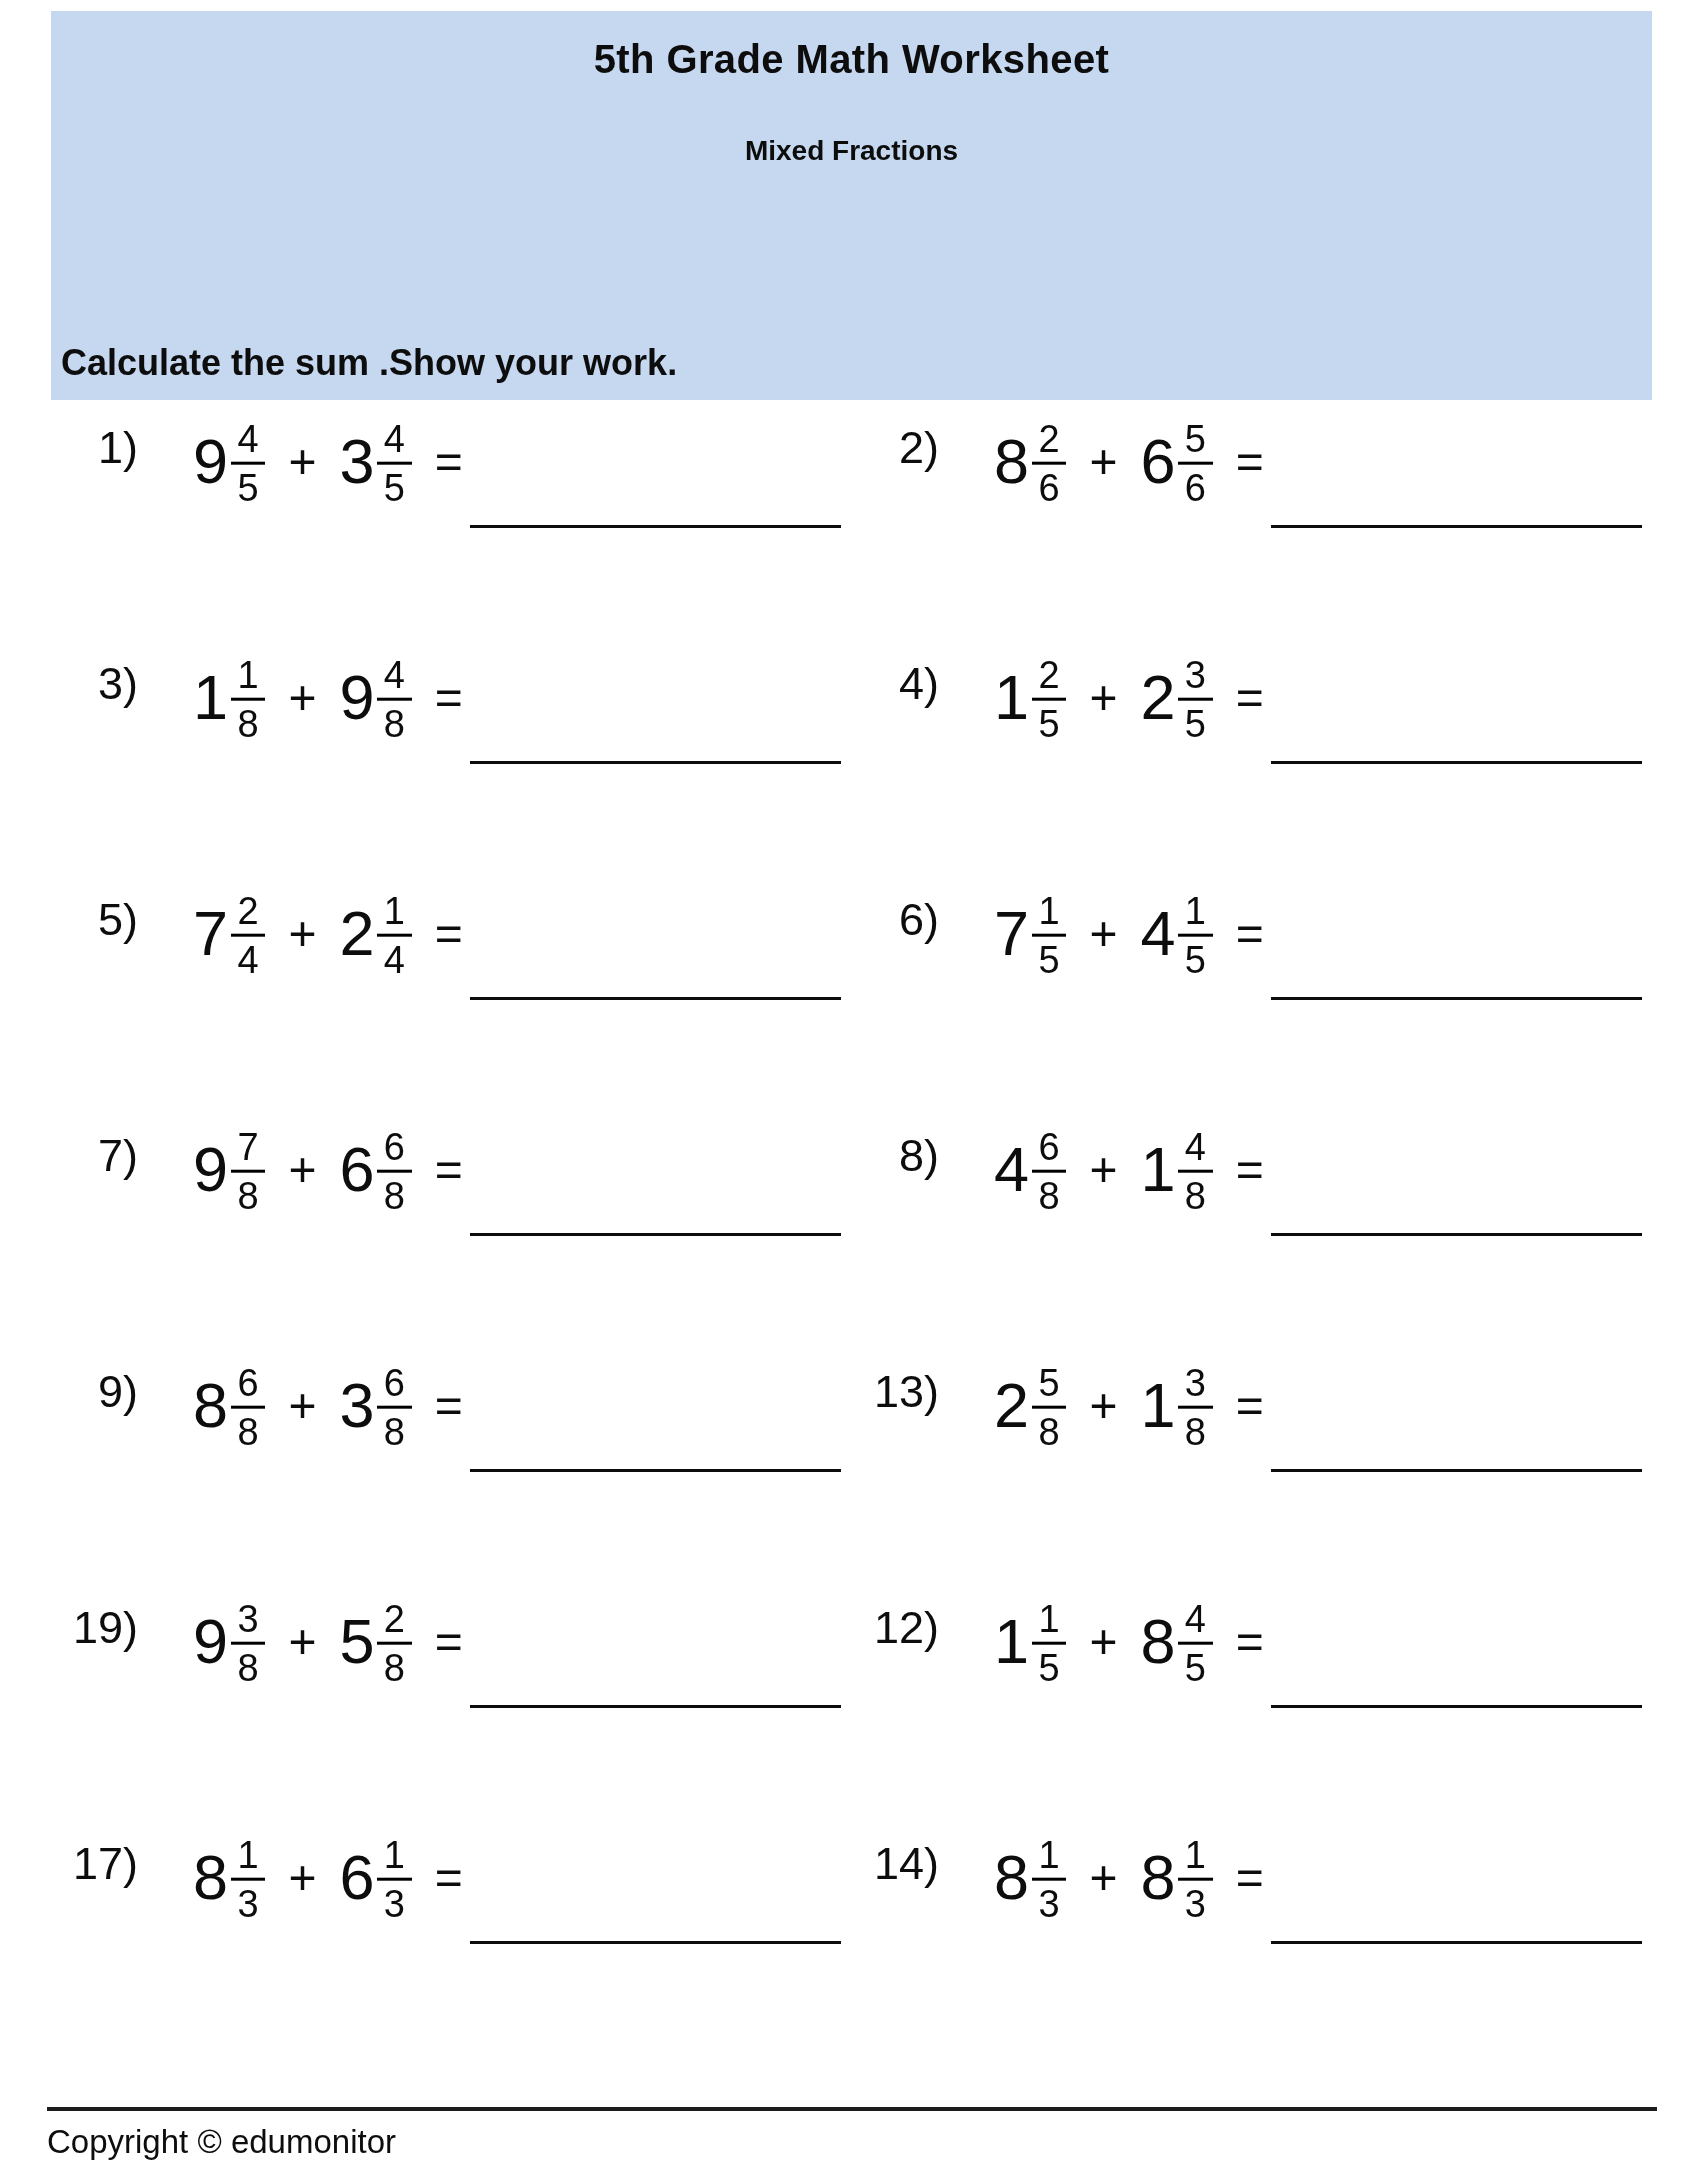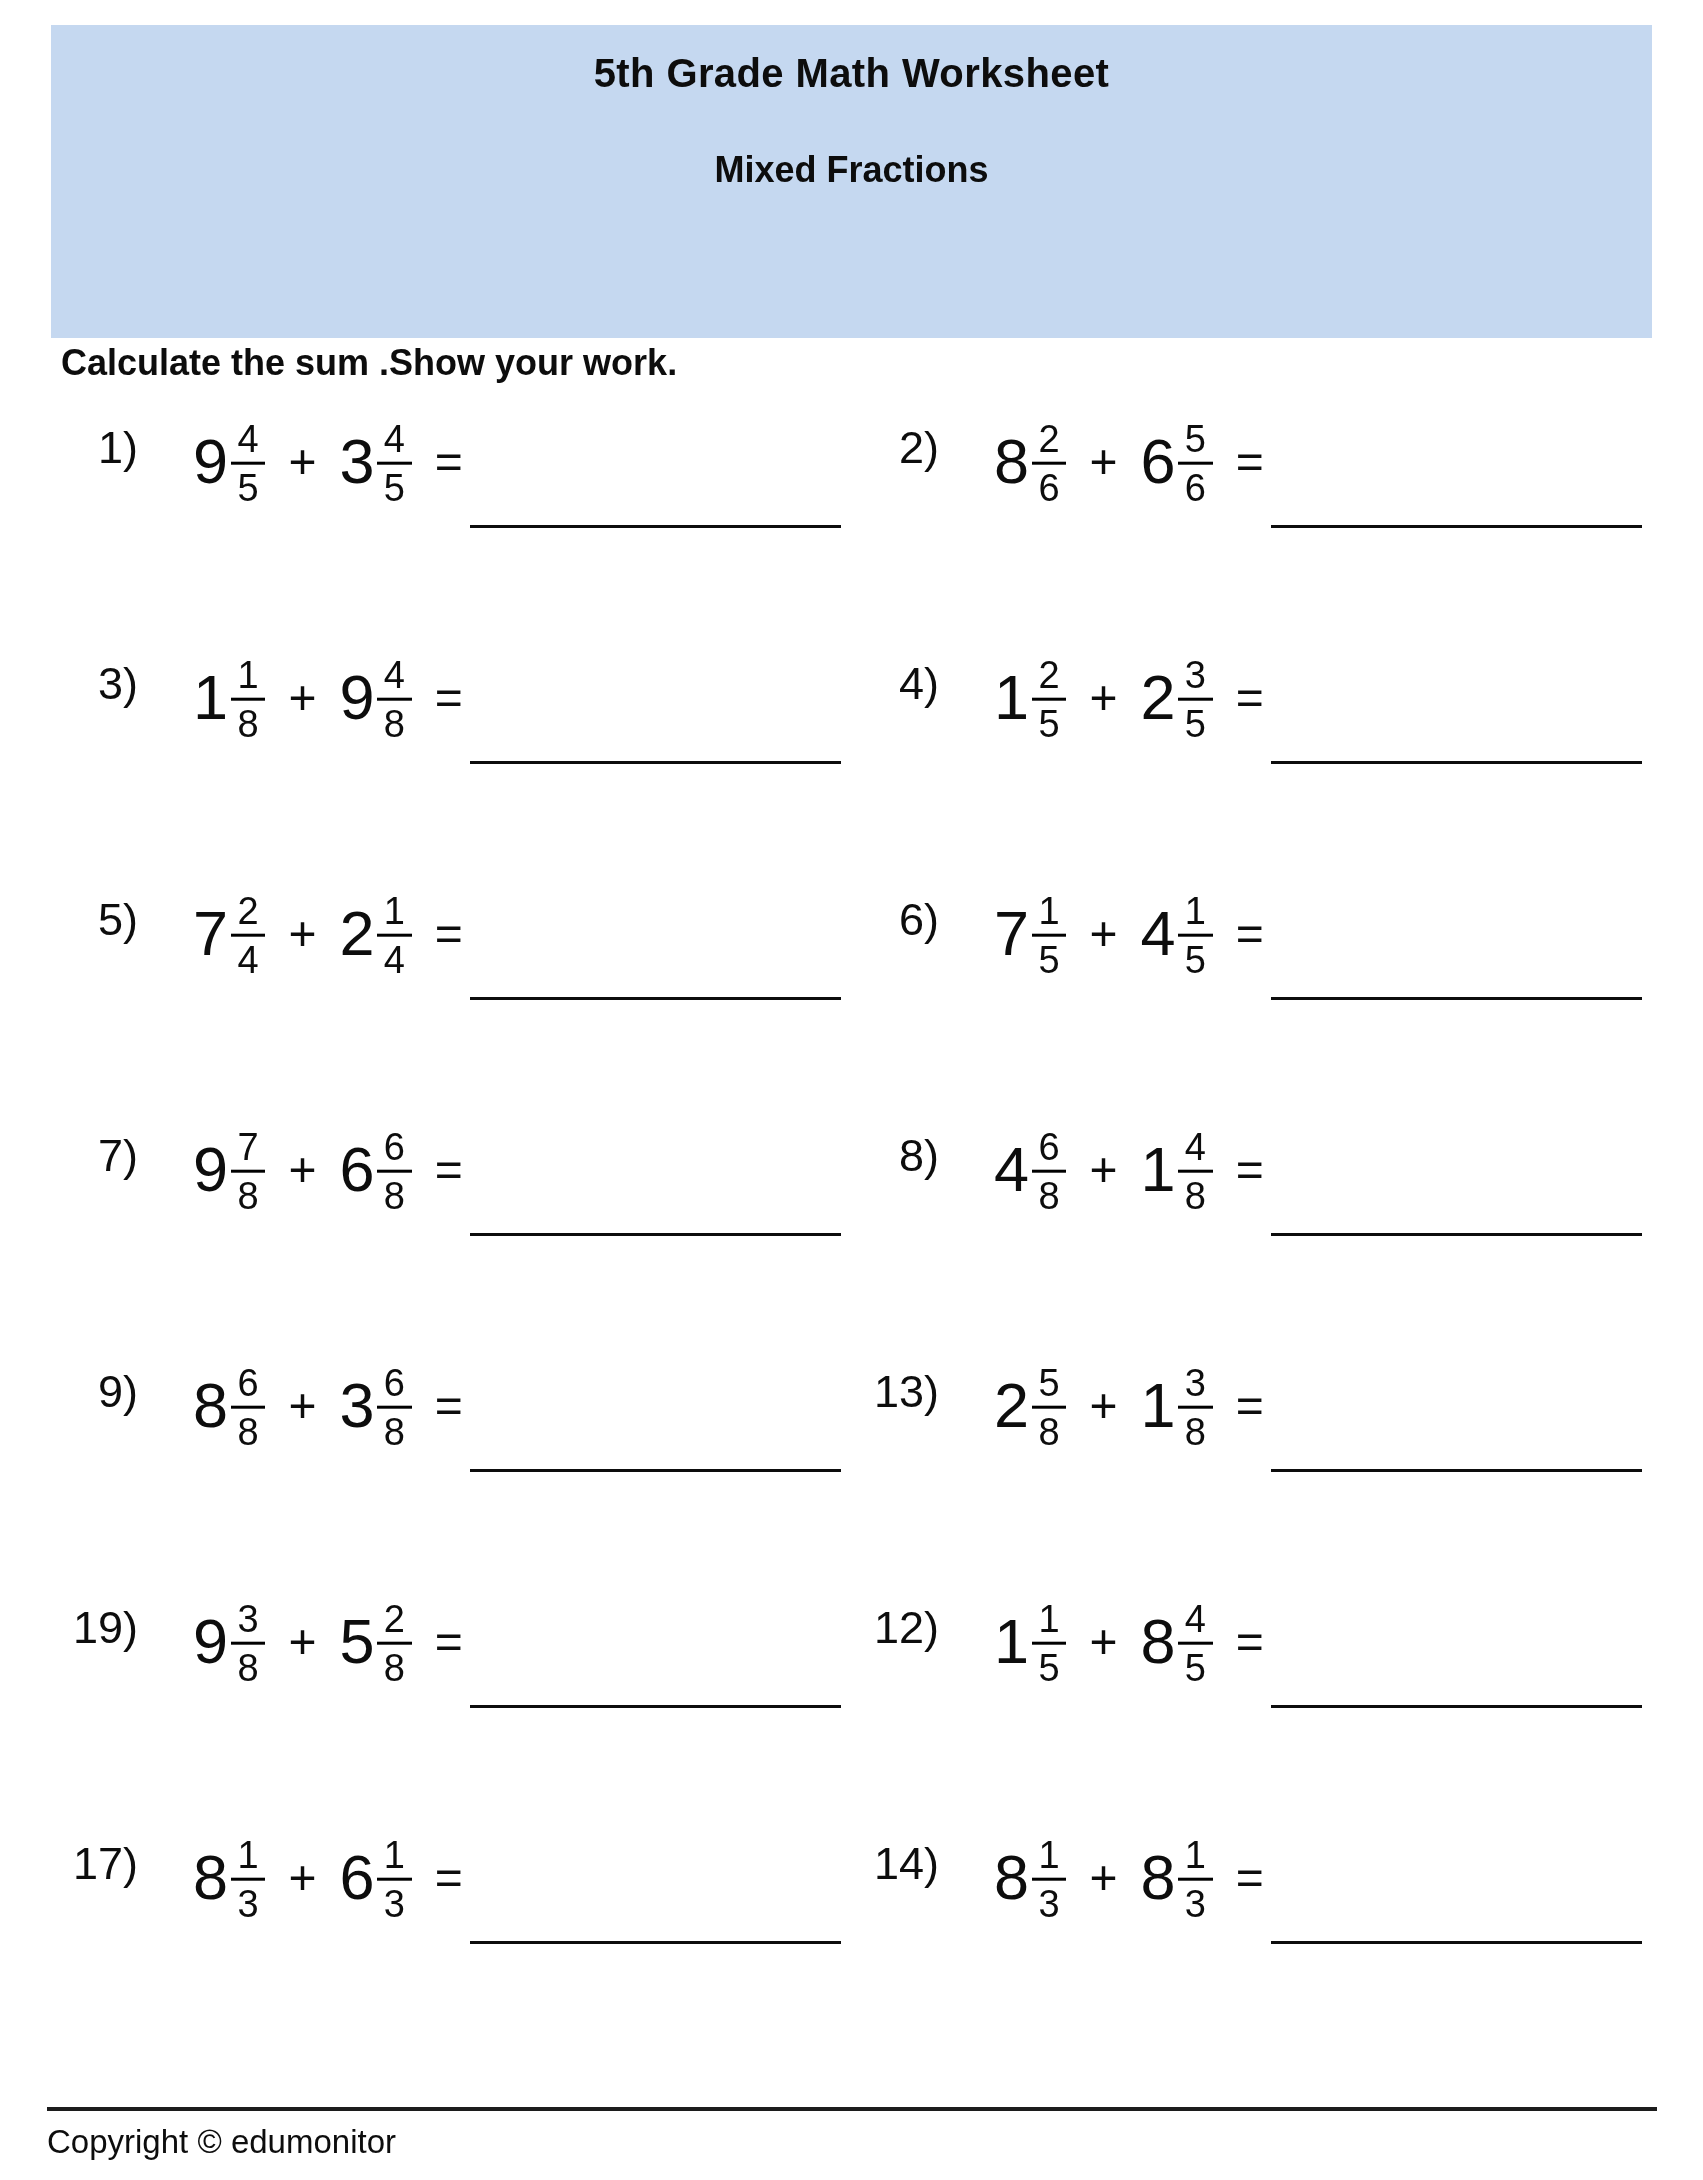--- a/index.html
+++ b/index.html
@@ -13,23 +13,23 @@
     position: relative;
     font-family: "Liberation Sans", "DejaVu Sans", sans-serif;
     color: #0d0d0d;
     overflow: hidden;
   }
 
   
   .header-box {
     position: absolute;
     left: 51px;
-    top: 25px;
+    top: 11px;
     width: 1601px;
-    height: 313px;
+    height: 389px;
     background: #c5d8f0;
   }
   .ws-title {
     text-align: center;
     font-size: 40px;
     font-weight: bold;
     padding-top: 25.6px;
     letter-spacing: 0.4px;
   }
   .name-row {
@@ -42,21 +42,21 @@
   .label-chunk { white-space: nowrap; }
   .blank-line {
     border-bottom: 3.4px solid #000;
     height: 10.2px;
     margin: 0 0 1.7px 12px;
   }
   .blank-name { flex: 1; margin-right: 8.5px; }
   .blank-date { width: 487px; }
   .ws-subtitle {
     text-align: center;
-    font-size: 36px;
+    font-size: 28px;
     font-weight: bold;
     margin-top: 53px;
   }
 
   
   .instruction {
     position: absolute;
     left: 61px;
     top: 342px;
     font-size: 36px;

